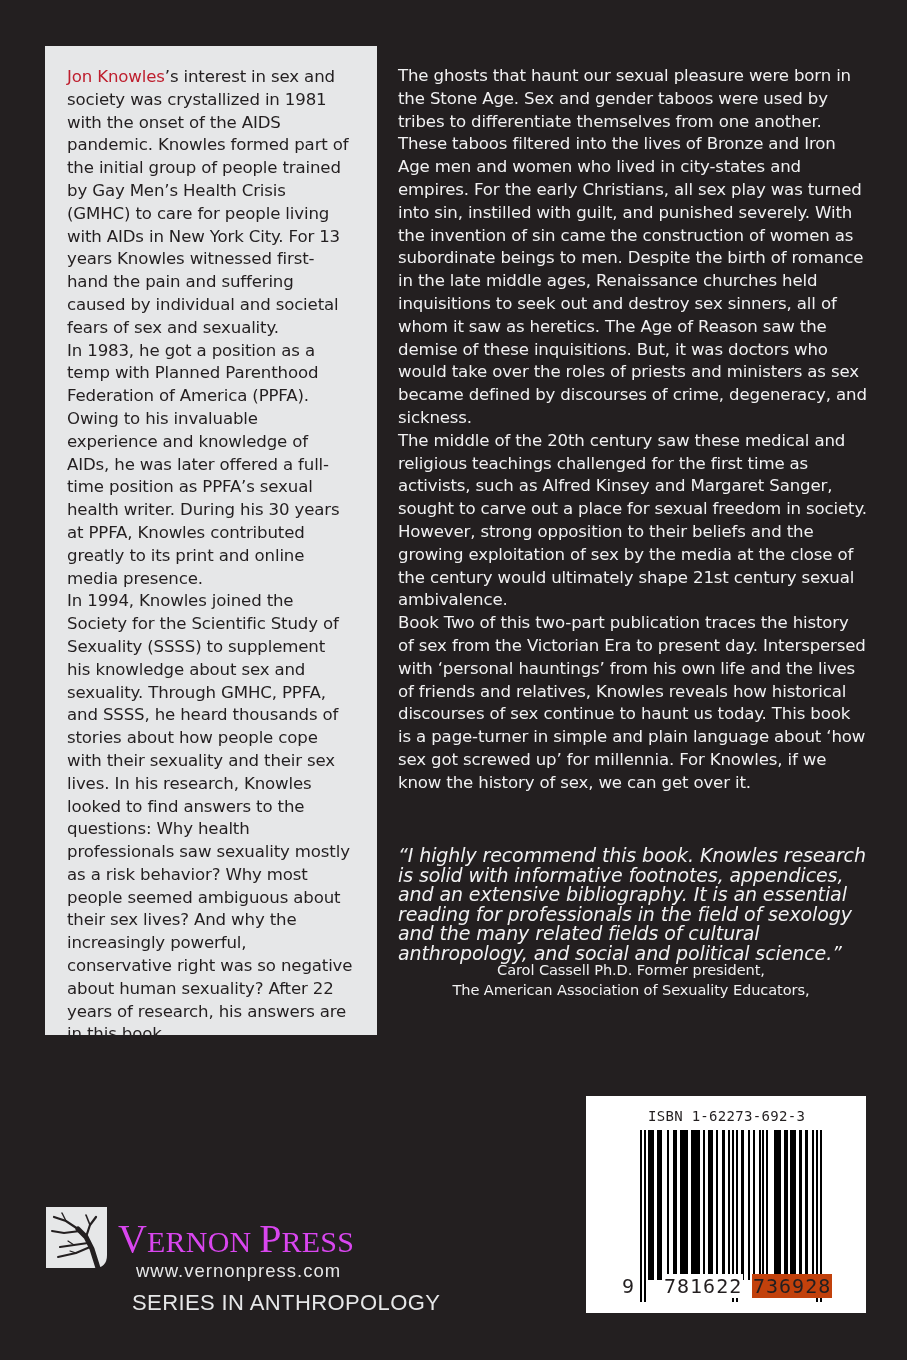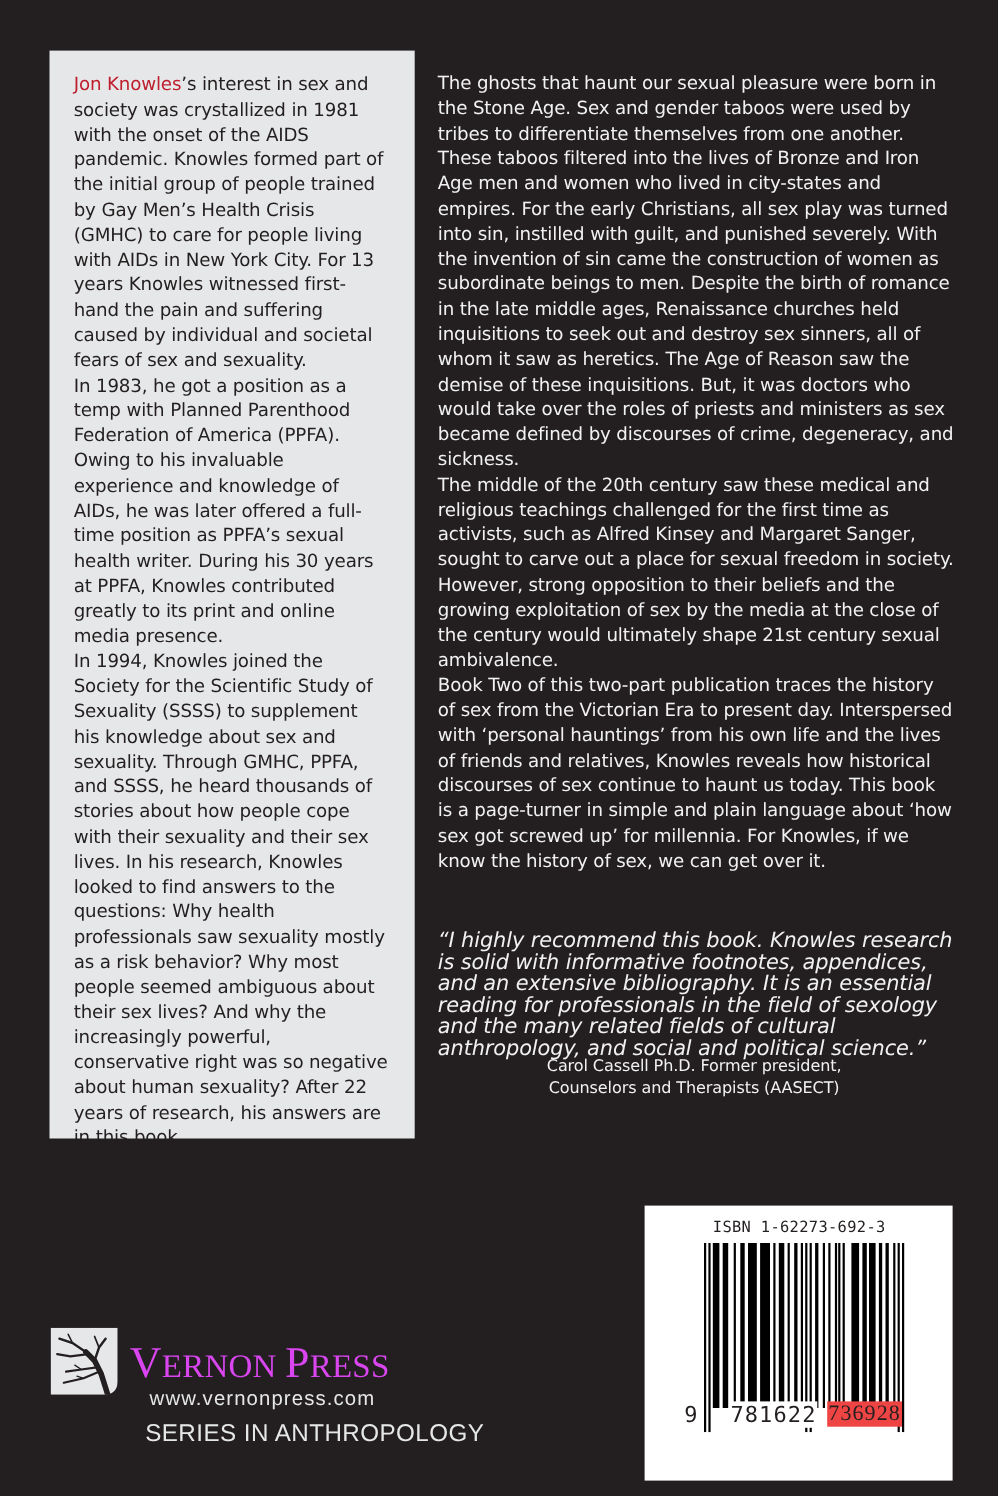--- a/index.html
+++ b/index.html
@@ -51,21 +51,21 @@
     text-align: center;
     color: #f1f1f2;
     font-size: 14.6px;
     line-height: 19.8px;
     letter-spacing: -0.1px;
   }
   .attribution div { white-space: nowrap; }
   .barcode-box {
     position: absolute;
     left: 586px; top: 1096px;
-    width: 280px; height: 250px;
+    width: 280px; height: 217px;
     background: #ffffff;
   }
   .isbn-top {
     position: absolute;
     left: 62px; top: 12px;
     font-family: "DejaVu Sans Mono", "Liberation Mono", monospace;
     font-size: 14px;
     color: #231f20;
     letter-spacing: 0.3px;
   }
@@ -78,21 +78,21 @@
     position: absolute;
     left: 36px; top: 178px;
     font-family: "DejaVu Sans Mono", "Liberation Mono", monospace;
     font-size: 20px;
     color: #231f20;
     letter-spacing: 1px;
     white-space: pre;
   }
   .ean-first { position: absolute; left: 0; top: 0; }
   .ean-left { position: absolute; left: 41px; top: 0; background: #fff; padding: 0 1px; }
-  .ean-right { position: absolute; left: 130px; top: 0; background: #ef4444; padding: 0 1px; font-family: Liberation Serif, serif; }
+  .ean-right { position: absolute; left: 130px; top: 0; background: #c2410c; padding: 0 1px; }
   .logo-mark {
     position: absolute;
     left: 46px; top: 1207px;
     width: 61px; height: 61px;
   }
   .publisher-name {
     position: absolute;
     left: 118px; top: 1215px;
     font-family: "Liberation Serif", "DejaVu Serif", serif;
     color: #d946ef;
@@ -130,21 +130,21 @@
 
 <div class="blurb">
   <p>The ghosts that haunt our sexual pleasure were born in the Stone Age. Sex and gender taboos were used by tribes to differentiate themselves from one another. These taboos filtered into the lives of Bronze and Iron Age men and women who lived in city-states and empires. For the early Christians, all sex play was turned into sin, instilled with guilt, and punished severely. With the invention of sin came the construction of women as subordinate beings to men. Despite the birth of romance in the late middle ages, Renaissance churches held inquisitions to seek out and destroy sex sinners, all of whom it saw as heretics. The Age of Reason saw the demise of these inquisitions. But, it was doctors who would take over the roles of priests and ministers as sex became defined by discourses of crime, degeneracy, and sickness.</p>
   <p>The middle of the 20th century saw these medical and religious teachings challenged for the first time as activists, such as Alfred Kinsey and Margaret Sanger, sought to carve out a place for sexual freedom in society. However, strong opposition to their beliefs and the growing exploitation of sex by the media at the close of the century would ultimately shape 21st century sexual ambivalence.</p>
   <p>Book Two of this two-part publication traces the history of sex from the Victorian Era to present day. Interspersed with ‘personal hauntings’ from his own life and the lives of friends and relatives, Knowles reveals how historical discourses of sex continue to haunt us today. This book is a page-turner in simple and plain language about ‘how sex got screwed up’ for millennia. For Knowles, if we know the history of sex, we can get over it.</p>
 </div>
 
 <div class="quote">“I highly recommend this book. Knowles research is solid with informative footnotes, appendices, and an extensive bibliography. It is an essential reading for professionals in the field of sexology and the many related fields of cultural anthropology, and social and political science.”</div>
 <div class="attribution">
   <div>Carol Cassell Ph.D. Former president,</div>
-  <div>Counselors and Therapists (AASECT)</div>
+  <div>The American Association of Sexuality Educators,</div>
 </div>
 
 <div class="barcode-box">
   <div class="isbn-top">ISBN 1-62273-692-3</div>
   <svg class="bars" viewBox="0 0 190 172" preserveAspectRatio="none">
     <g fill="#000">
       <rect x="0" y="0" width="2" height="172"></rect>
       <rect x="4" y="0" width="2" height="172"></rect>
       <rect x="8" y="0" width="6" height="150"></rect>
       <rect x="17" y="0" width="5" height="150"></rect>

